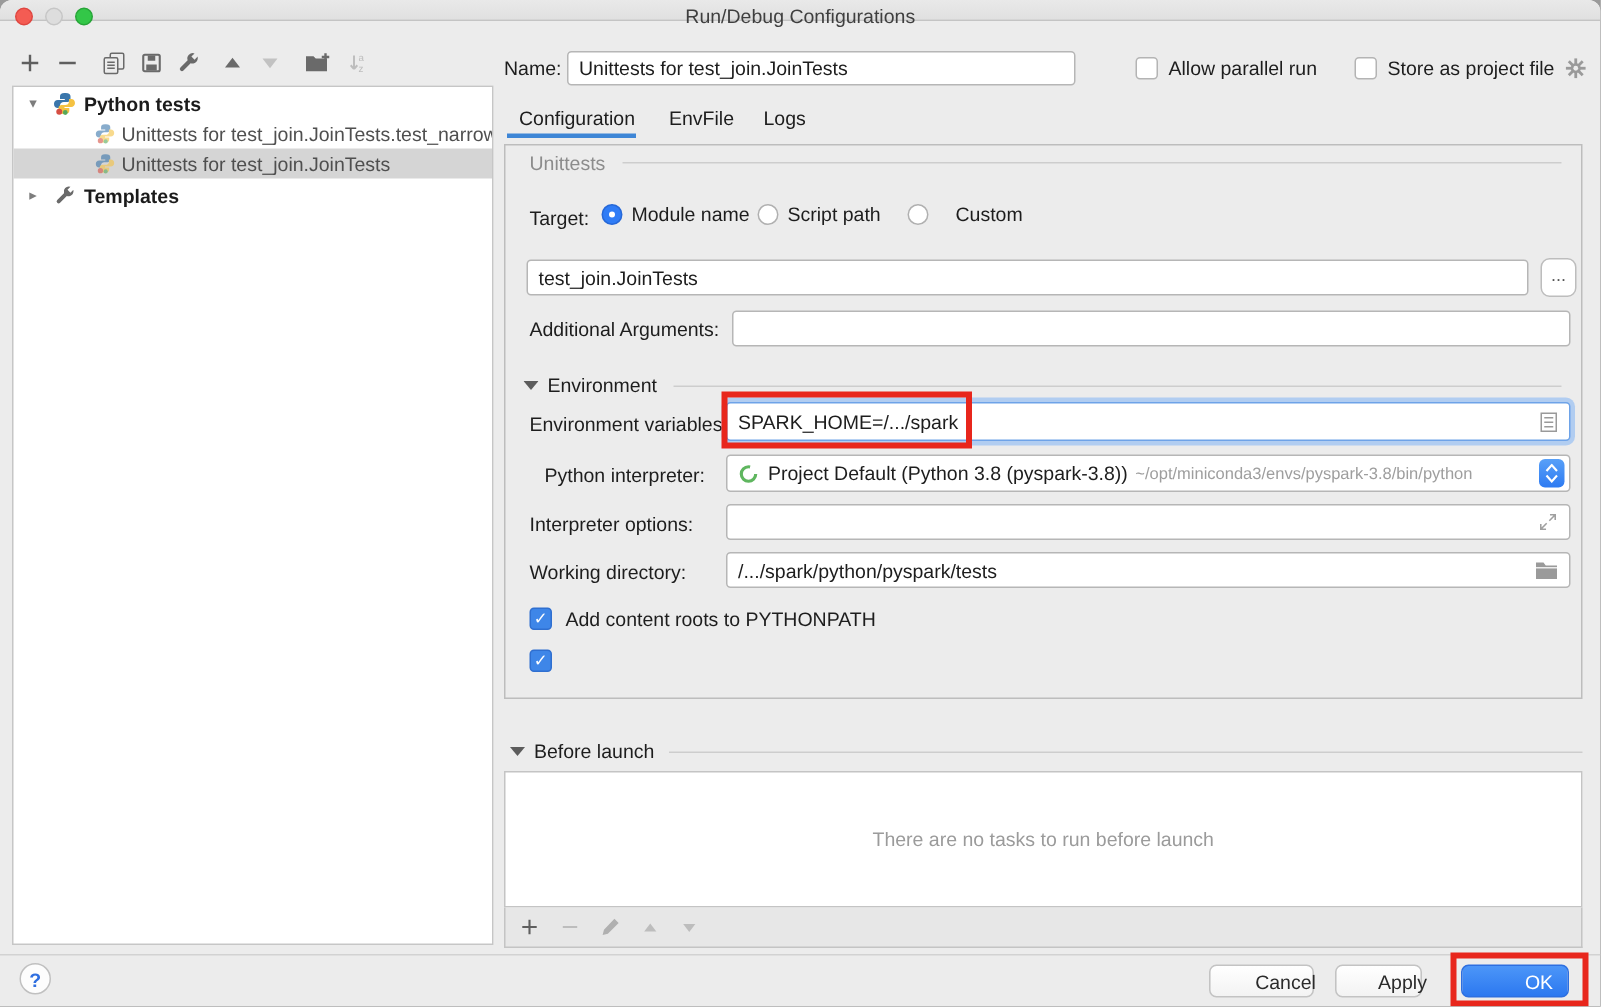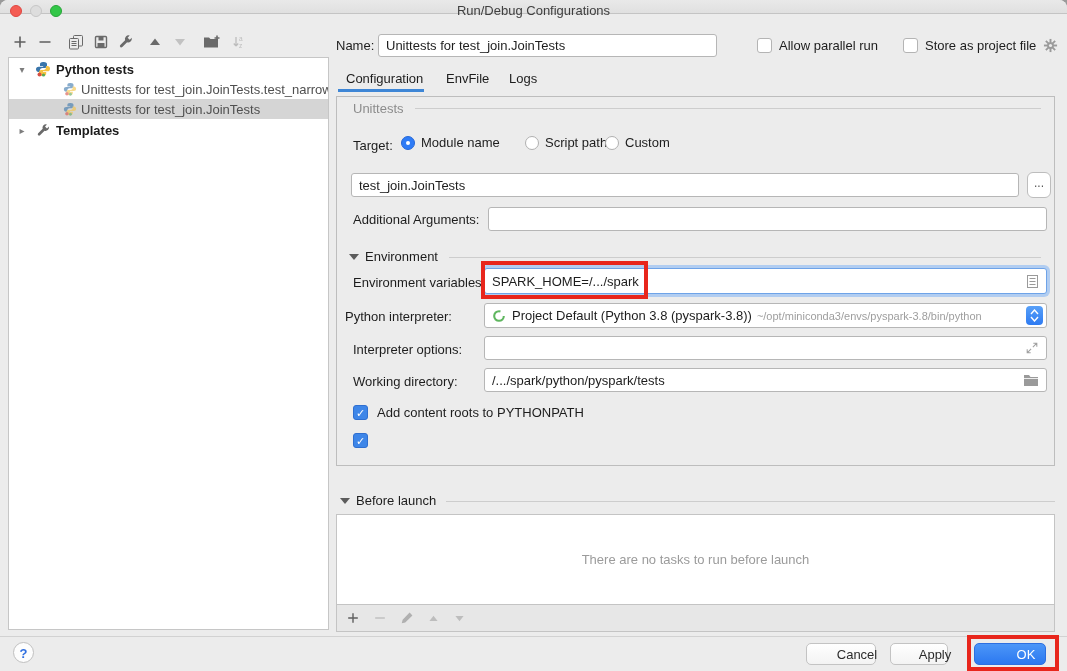--- a/index.html
+++ b/index.html
@@ -154,25 +154,25 @@
 
   <div class="abs panel">
     <div class="abs glbl" style="left:16px;top:4px;">Unittests</div>
     <div class="abs hr" style="left:78px;top:11px;width:626px;"></div>
 
     <div class="abs lbl" style="left:16px;top:41px;">Target:</div>
     <div class="abs" style="left:64px;top:38px;display:flex;align-items:center;gap:6px;">
       <span class="radio on"></span>
       <span class="lbl">Module name</span>
     </div>
-    <div class="abs" style="left:188px;top:38px;display:flex;align-items:center;gap:6px;">
+    <div class="abs" style="left:168px;top:38px;display:flex;align-items:center;gap:6px;">
       <span class="radio"></span>
       <span class="lbl">Script path</span>
     </div>
-    <div class="abs" style="left:268px;top:38px;display:flex;align-items:center;gap:6px;">
+    <div class="abs" style="left:268px;top:38px;display:flex;align-items:center;gap:18px;">
       <span class="radio"></span>
       <span class="lbl">Custom</span>
     </div>
 
     <div class="field abs" style="left:14px;top:76px;width:668px;height:24px;">
       <span>test_join.JoinTests</span>
     </div>
     <div class="abs" style="left:690px;top:75px;width:24px;height:26px;background:#fff;border:1px solid #bdbdbd;border-radius:6px;text-align:center;font-size:12px;color:#555;line-height:20px;">...</div>
 
     <div class="abs lbl" style="left:16px;top:115px;">Additional Arguments:</div>
@@ -188,21 +188,21 @@
 
     <div class="abs lbl" style="left:16px;top:178px;">Environment variables:</div>
     <div class="field abs focusring" style="left:147px;top:171px;width:563px;height:26px;">
       <span>SPARK_HOME=/.../spark</span>
       <svg style="margin-left:auto;" width="13" height="15" viewBox="0 0 13 15">
           <rect x="1.5" y="1.5" width="10" height="12" fill="#fff" stroke="#9a9a9a"></rect>
           <path d="M3.5 4.5h6M3.5 7.5h6M3.5 10.5h6" stroke="#9a9a9a"></path>
         </svg>
     </div>
 
-    <div class="abs lbl" style="left:8px;top:212px;">Python interpreter:</div>
+    <div class="abs lbl" style="left:26px;top:212px;">Python interpreter:</div>
     <div class="field abs" style="left:147px;top:206px;width:563px;height:25px;padding-right:3px;">
       <svg width="14" height="14" viewBox="0 0 16 16" style="margin-right:6px;flex:0 0 14px;">
           <circle cx="8" cy="8" r="5.5" fill="none" stroke="#5fb65f" stroke-width="2.4" stroke-dasharray="27 8"></circle>
         </svg>
       <span>Project Default (Python 3.8 (pyspark-3.8))</span>
       <span class="ghost" style="margin-left:5px;overflow:hidden;text-overflow:ellipsis;">~/opt/miniconda3/envs/pyspark-3.8/bin/python</span>
       <span style="margin-left:auto;width:17px;height:19px;border-radius:4px;background:linear-gradient(#58a0f8,#2e7bf2);display:flex;flex-direction:column;align-items:center;justify-content:center;gap:1px;flex:0 0 17px;">
         <svg width="9" height="6" viewBox="0 0 9 6">
             <path d="M1 5l3.5-4L8 5" fill="none" stroke="#fff" stroke-width="1.4"></path>
           </svg>

